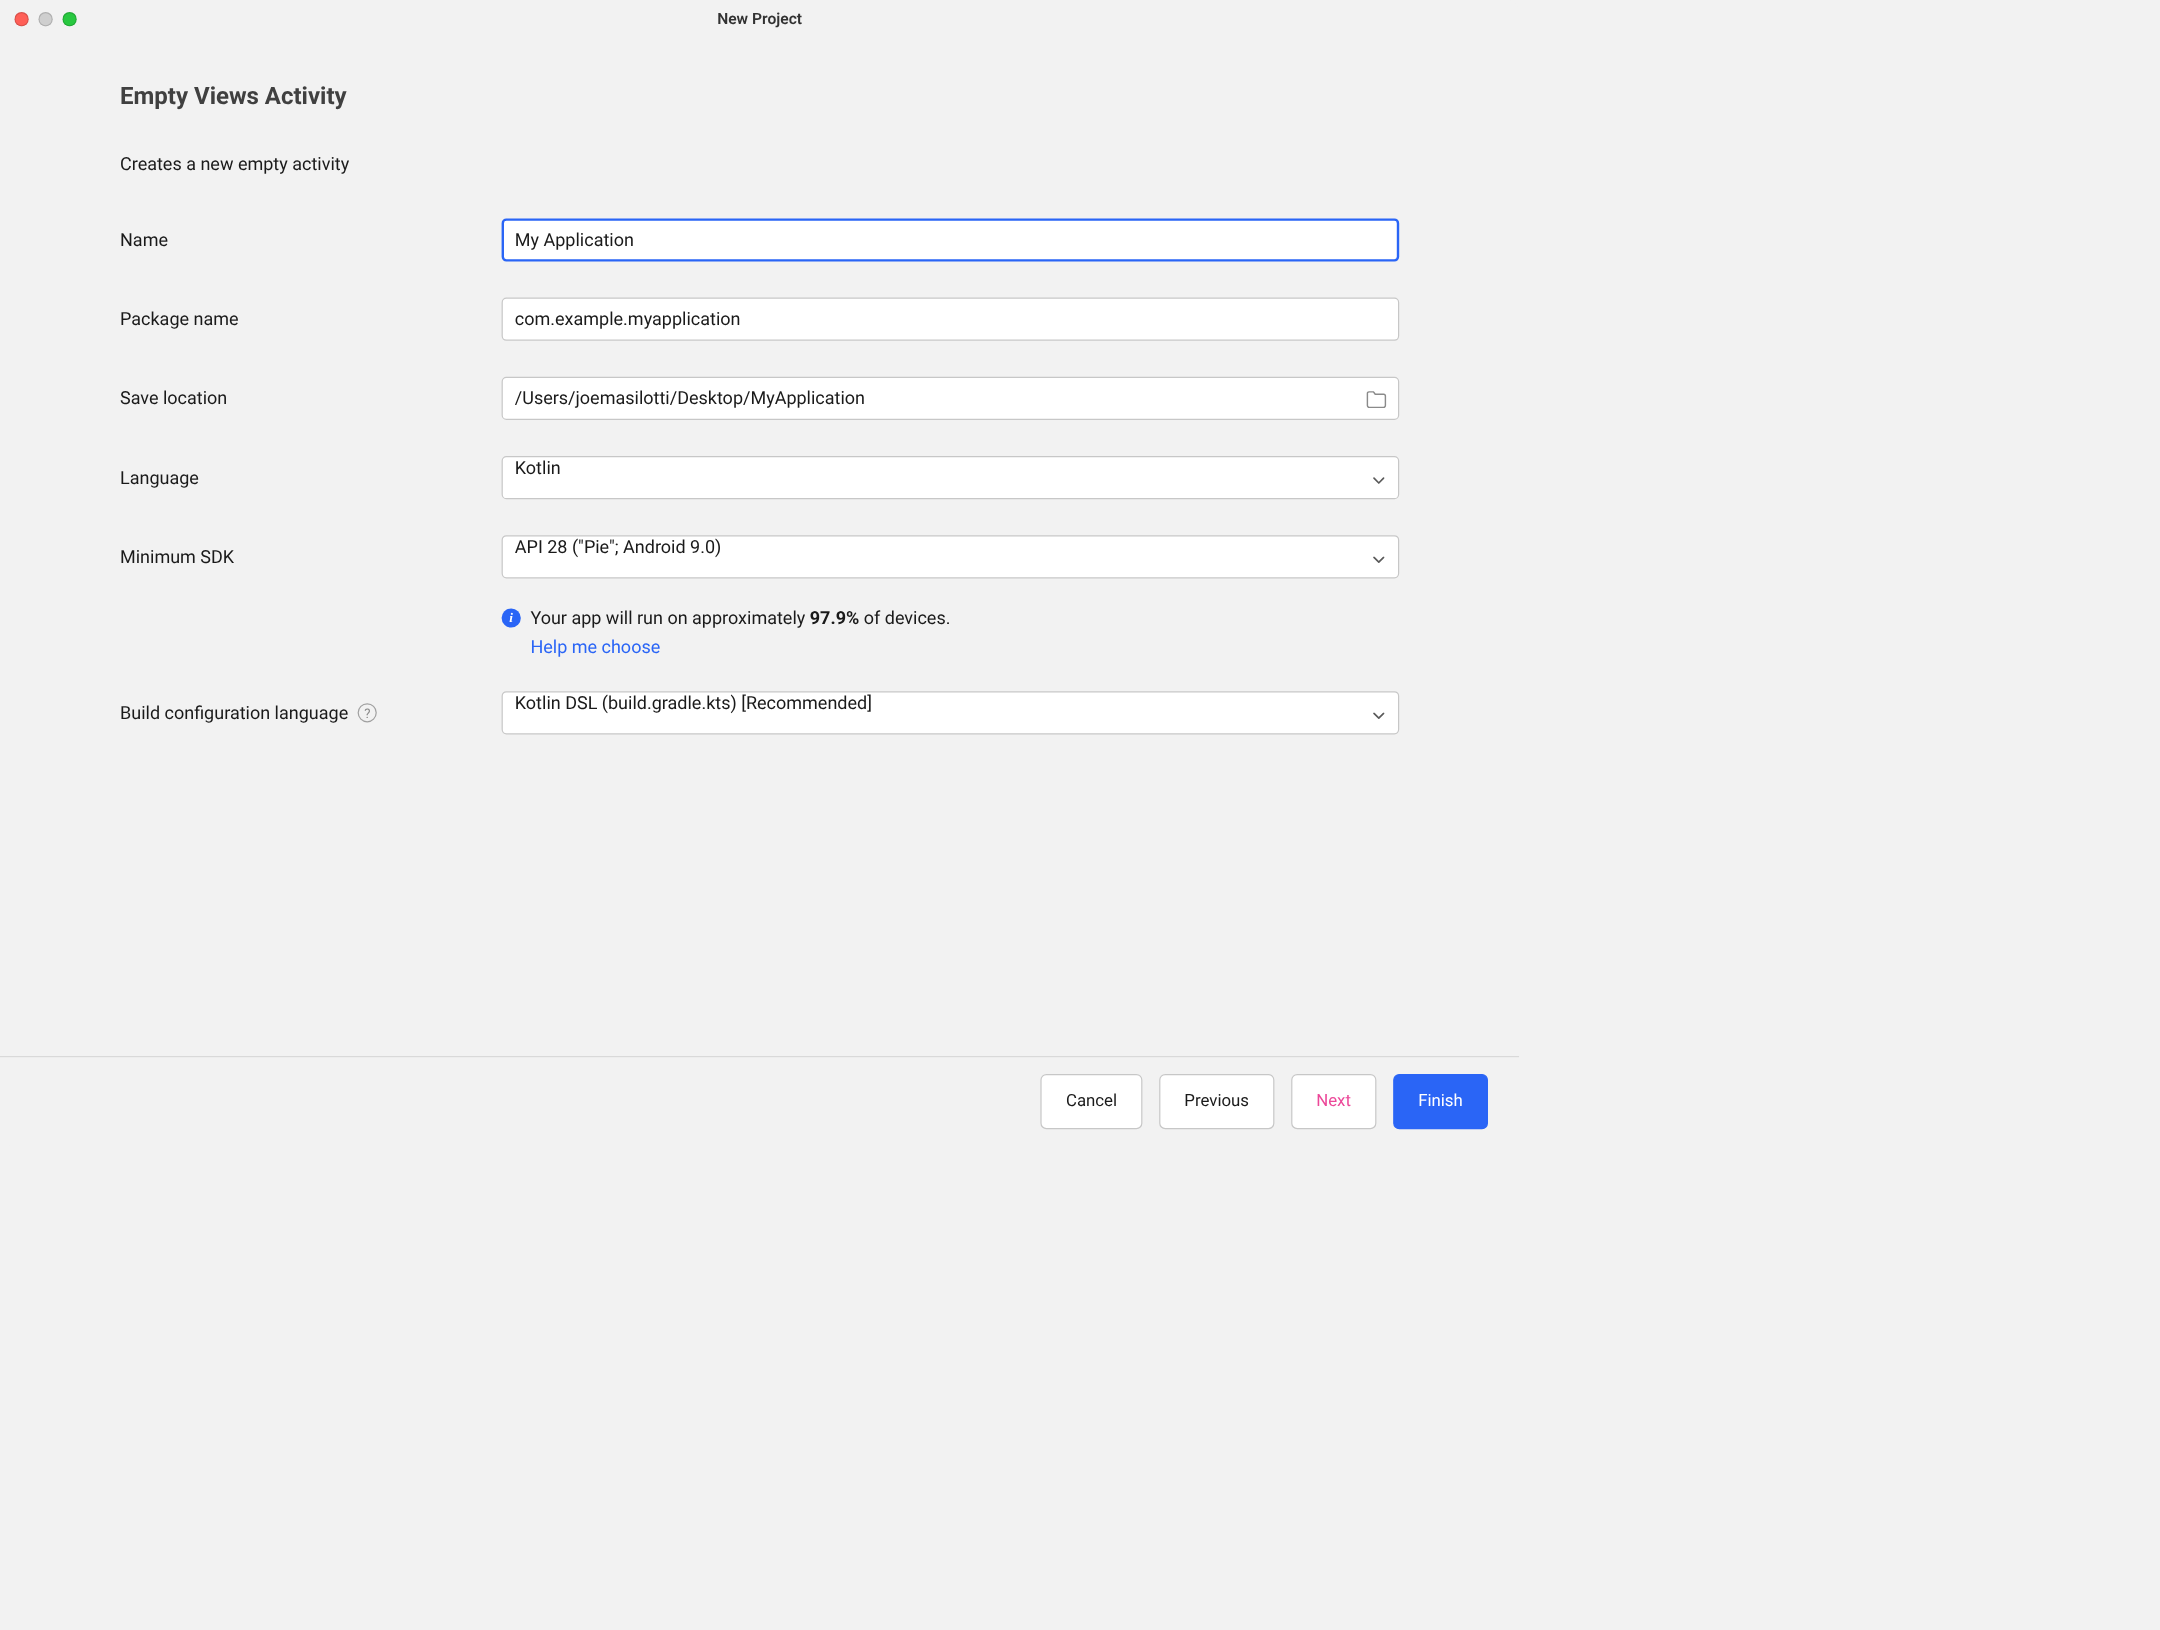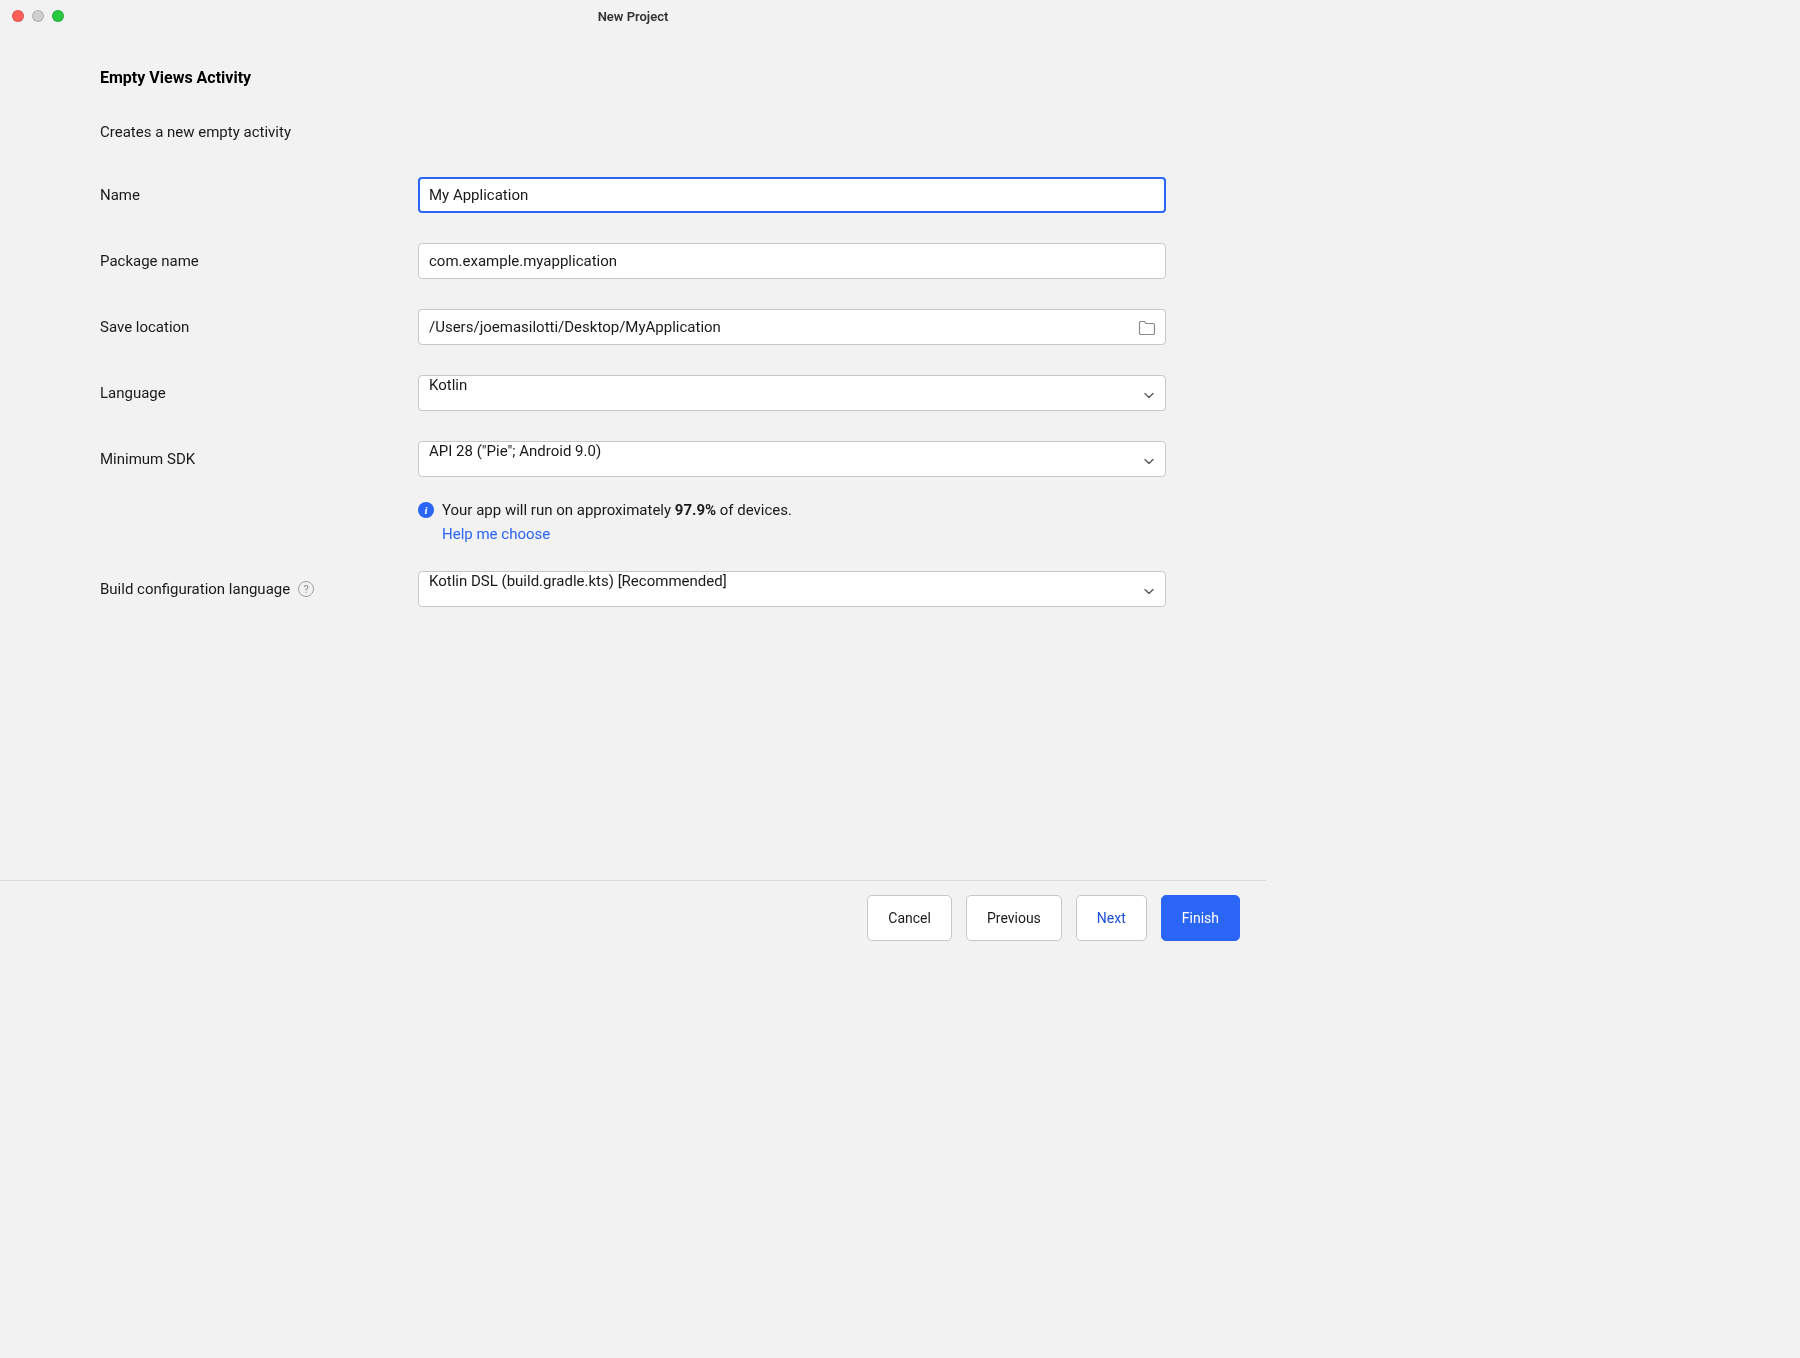--- a/index.html
+++ b/index.html
@@ -53,23 +53,23 @@
       font-size: 13px;
       font-weight: 600;
       color: #323232;
     }
     .content {
       flex: 1;
       padding: 36px 100px 0 100px;
       overflow: auto;
     }
     .page-heading {
-      font-size: 16px;
+      font-size: 20px;
       font-weight: 700;
-      color: #000000;
+      color: #404040;
       margin-bottom: 36px;
     }
     .page-subtitle {
       font-size: 15px;
       color: #1a1a1a;
       margin-bottom: 36px;
     }
     .form-row {
       display: flex;
       align-items: center;
@@ -207,21 +207,21 @@
       color: #1a1a1a;
       cursor: pointer;
       font-family: inherit;
     }
     .btn.primary {
       background: #2a65f6;
       border-color: #2a65f6;
       color: #ffffff;
     }
     .btn.disabled {
-      color: #1d4ed8;
+      color: #ec4899;
       cursor: default;
     }
   </style>
 </head>
 <body>
 
 <div class="window">
   <div class="titlebar">
     <div class="traffic-lights">
       <div class="traffic-light tl-close"></div>

